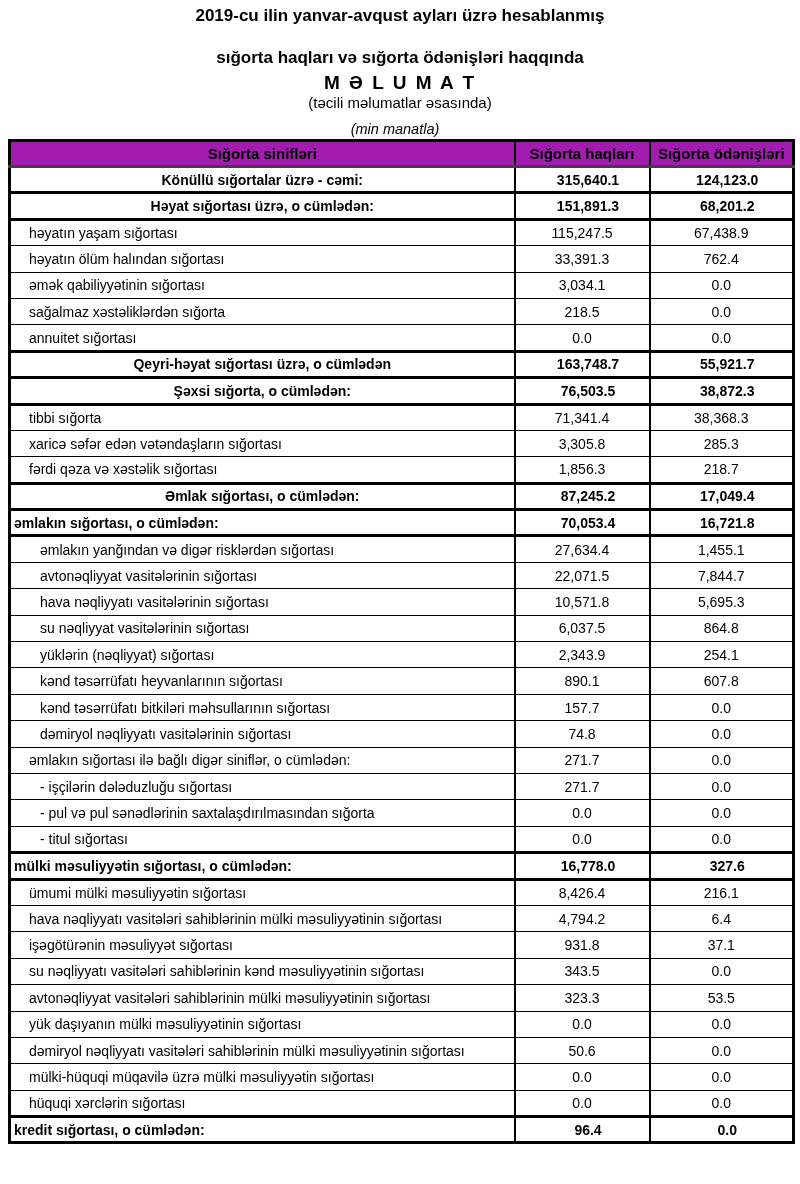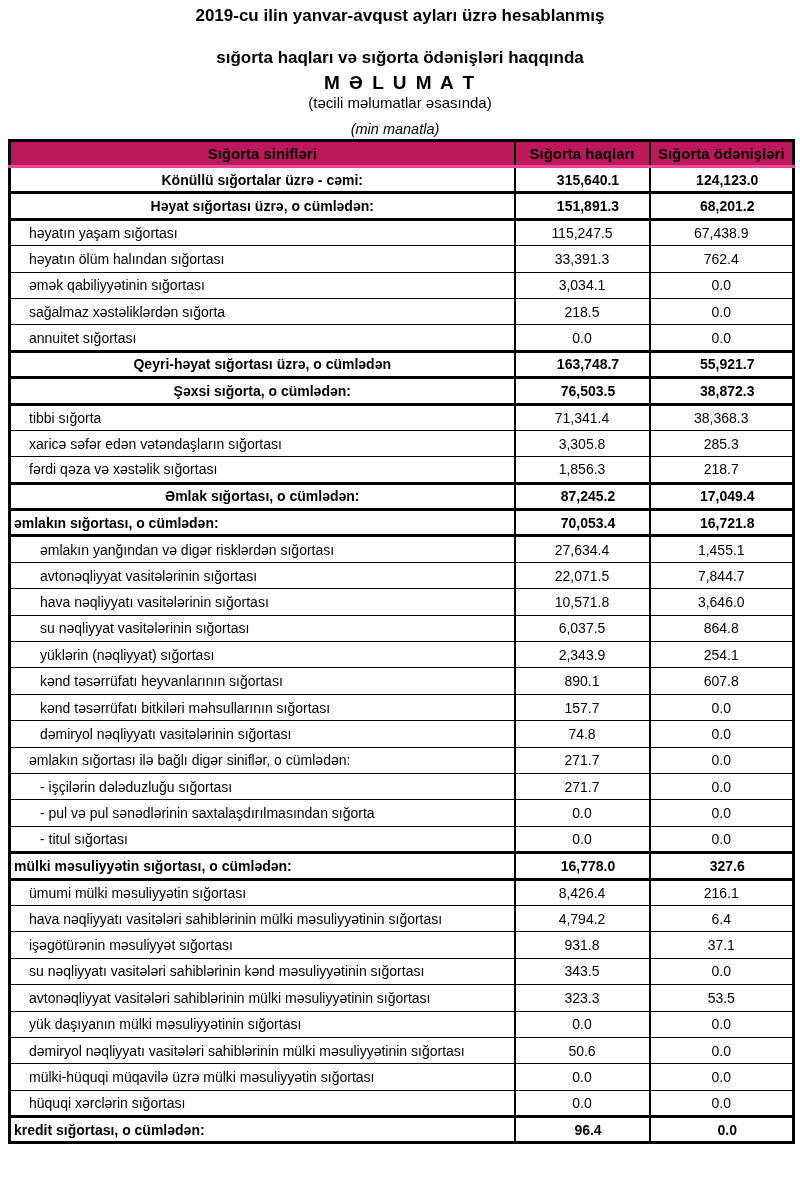--- a/index.html
+++ b/index.html
@@ -37,26 +37,26 @@
   th, td {
     border-left: 2px solid #000;
     border-right: 2px solid #000;
     border-top: 1px solid #000;
     border-bottom: 1px solid #000;
     font-size: 14px;
     overflow: hidden;
     white-space: nowrap;
   }
   thead th {
-    background: #be185d;
+    background: #a21caf;
     font-weight: bold;
     font-size: 15px;
     text-align: center;
     height: 26px;
-    border-bottom: 3px solid #ec4899;
+    border-bottom: 3px solid #404040;
   }
   tbody td { height: 26.4px; }
   td.label-cell { text-align: left; padding-left: 18px; }
   td.num-cell   { text-align: center; }
   tr.total td, tr.section td, tr.note td {
     border-top: 3px solid #000;
     border-bottom: 3px solid #000;
     font-weight: bold;
     padding-left: 12px;
   }
@@ -168,21 +168,21 @@
           <td class="num-cell">1,455.1</td>
         </tr>
         <tr class="item ind2">
           <td class="label-cell">avtonəqliyyat vasitələrinin sığortası</td>
           <td class="num-cell">22,071.5</td>
           <td class="num-cell">7,844.7</td>
         </tr>
         <tr class="item ind2">
           <td class="label-cell">hava nəqliyyatı vasitələrinin sığortası</td>
           <td class="num-cell">10,571.8</td>
-          <td class="num-cell">3,646.0</td>
+          <td class="num-cell">5,695.3</td>
         </tr>
         <tr class="item ind2">
           <td class="label-cell">su nəqliyyat vasitələrinin sığortası</td>
           <td class="num-cell">6,037.5</td>
           <td class="num-cell">864.8</td>
         </tr>
         <tr class="item ind2">
           <td class="label-cell">yüklərin (nəqliyyat) sığortası</td>
           <td class="num-cell">2,343.9</td>
           <td class="num-cell">254.1</td>

